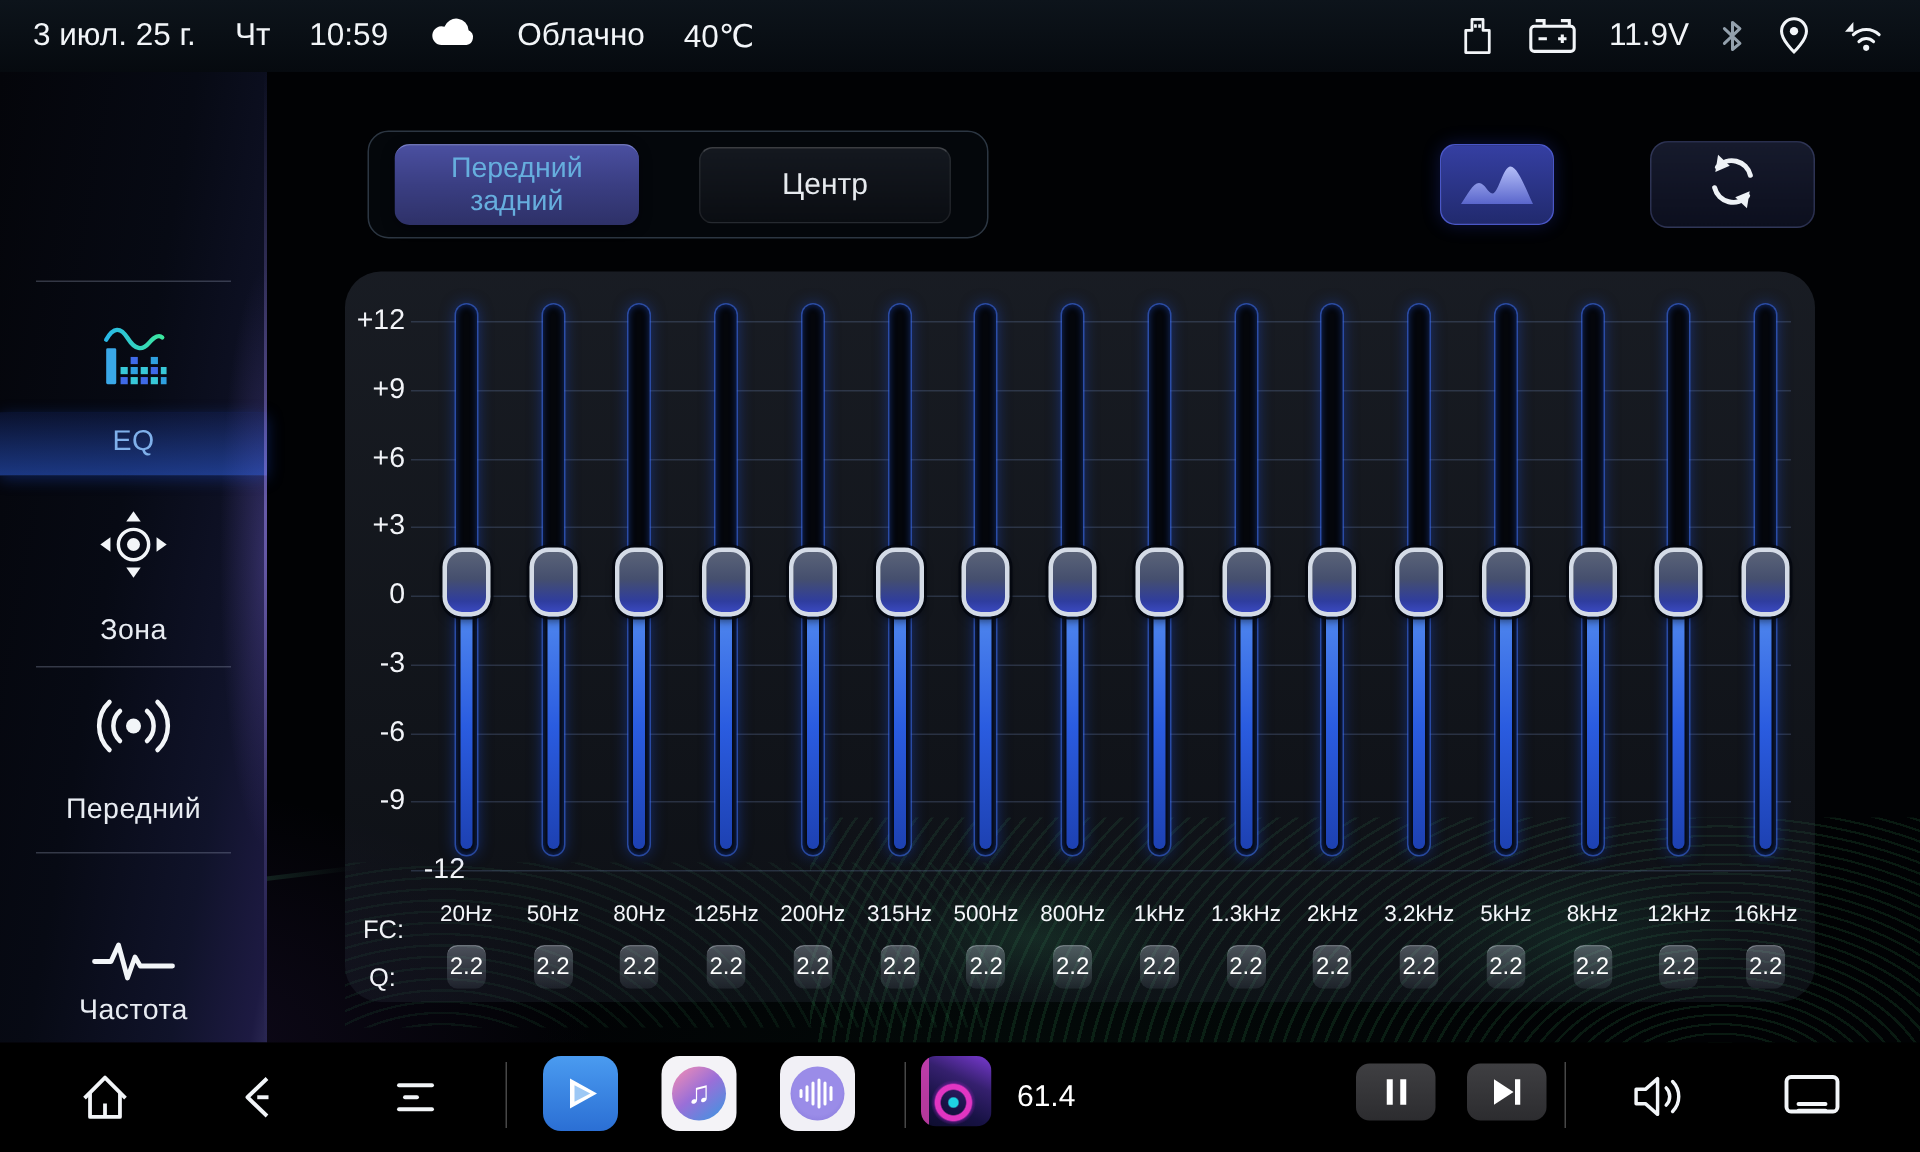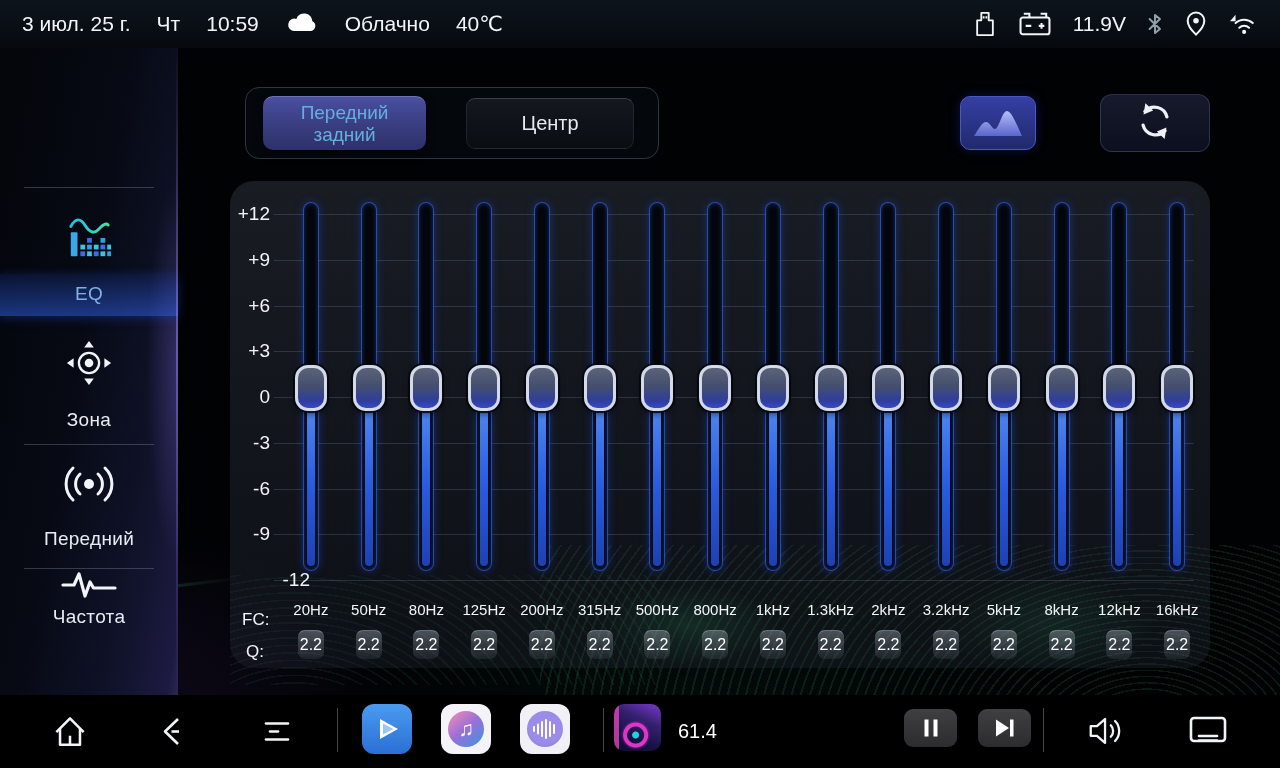--- a/index.html
+++ b/index.html
@@ -230,21 +230,21 @@
         <path d="M19 11 a13.5 13.5 0 0 0 0 20"></path>
         <path d="M12 5 a22 22 0 0 0 0 32"></path>
         <path d="M37 11 a13.5 13.5 0 0 1 0 20"></path>
         <path d="M44 5 a22 22 0 0 1 0 32"></path>
       </svg>
     </span>
     <span class="side-label">Передний</span>
   </div>
   <div class="side-divider" style="top:520px;"></div>
 
-  <div class="side-item" style="top:520px;">
+  <div class="side-item" style="top:576px;">
     <span>
       <svg width="58" height="34" viewBox="0 0 58 34" fill="none" stroke="#f2f5f8" stroke-width="3.2" stroke-linecap="round" stroke-linejoin="round">
         <path d="M3 17 h11 l5 -11 6 22 5 -14 3.5 6 h21.5"></path>
       </svg>
     </span>
     <span class="side-label">Частота</span>
   </div>
 </div>
 
 <div class="abs tab-container">

